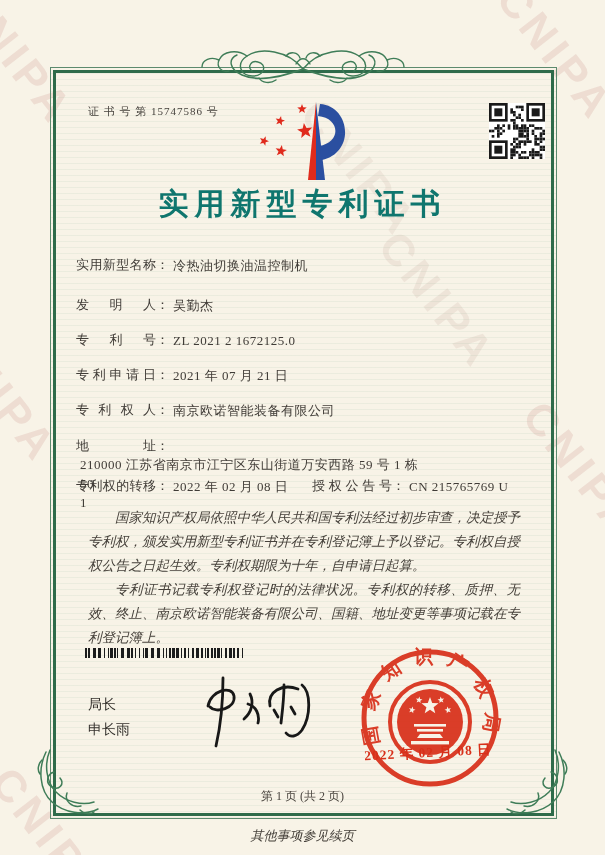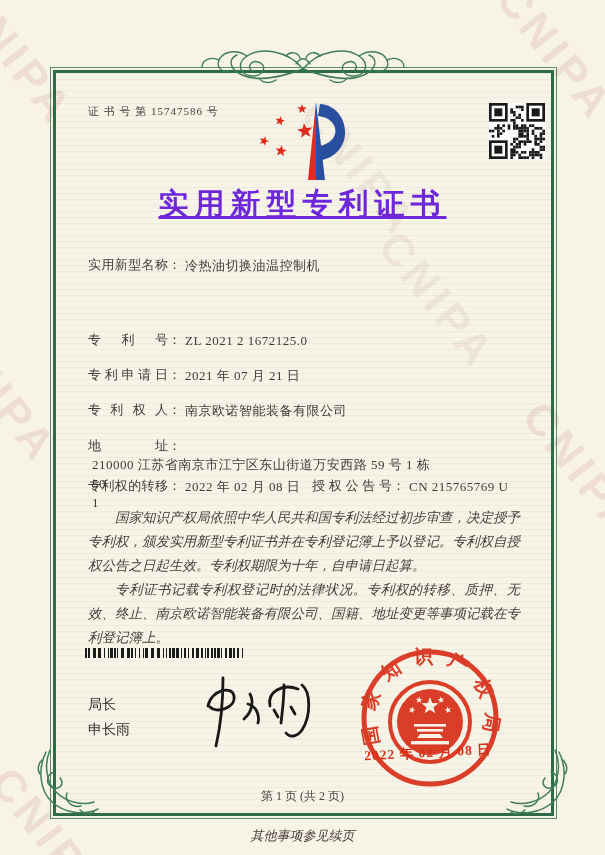--- a/index.html
+++ b/index.html
@@ -39,24 +39,24 @@
 
   .txt{position:absolute;color:#3a3632;z-index:5;}
 
   .cert-no{left:88px;top:104px;font-size:11px;letter-spacing:1px;color:#45413c;}
 
   .logo{left:250px;top:96px;}
   .qr{left:489px;top:103px;}
 
   .title{
     left:50px;top:184px;width:505px;text-align:center;
-    font-size:30px;font-weight:600;letter-spacing:6px;color:#6d28d9;text-decoration:underline;
-  }
-
-  .row{left:88px;width:436px;font-size:13px;color:#403c37;}
+    font-size:30px;font-weight:600;letter-spacing:6px;color:#0f766e;
+  }
+
+  .row{left:76px;width:436px;font-size:13px;color:#403c37;}
   .flabel{
     display:inline-block;width:80px;
     text-align:justify;text-align-last:justify;
     vertical-align:top;
   }
   .fcolon{display:inline-block;vertical-align:top;}
   .fvalue{
     display:inline-block;vertical-align:top;margin-left:4px;
     letter-spacing:0.5px;white-space:pre-line;max-width:340px;line-height:19px;
   }
@@ -292,20 +292,23 @@
         <rect x="32" y="40" width="2" height="2"></rect>
         <rect x="38" y="40" width="2" height="2"></rect>
       </g>
   </svg>
 
   <div class="txt title">实用新型专利证书</div>
 
   <div class="txt row" id="row-1">
     <span class="flabel">实用新型名称</span><span class="fcolon">：</span><span class="fvalue">冷热油切换油温控制机</span>
   </div>
+  <div class="txt row" id="row-2">
+    <span class="flabel">发明人</span><span class="fcolon">：</span><span class="fvalue">吴勤杰</span>
+  </div>
   <div class="txt row" id="row-3">
     <span class="flabel">专利号</span><span class="fcolon">：</span><span class="fvalue">ZL 2021 2 1672125.0</span>
   </div>
   <div class="txt row" id="row-4">
     <span class="flabel">专利申请日</span><span class="fcolon">：</span><span class="fvalue">2021 年 07 月 21 日</span>
   </div>
   <div class="txt row" id="row-5">
     <span class="flabel">专利权人</span><span class="fcolon">：</span><span class="fvalue">南京欧诺智能装备有限公司</span>
   </div>
   <div class="txt row" id="row-6">

